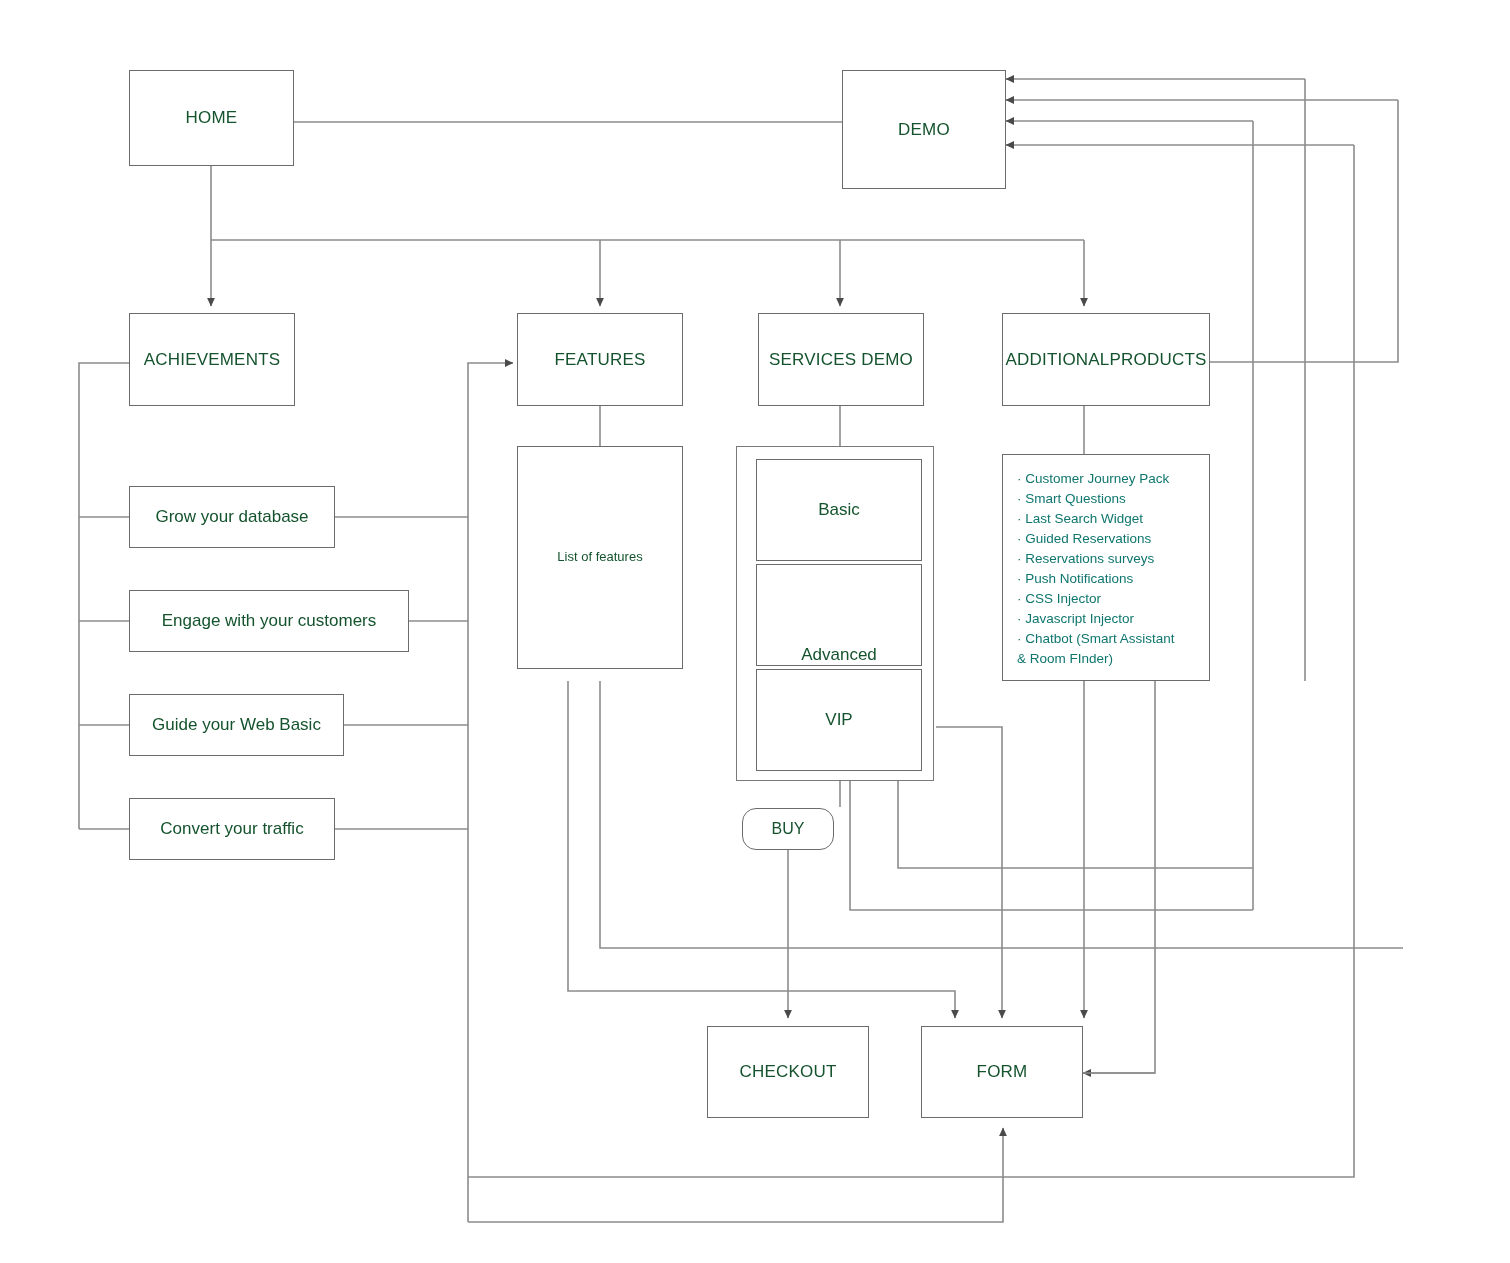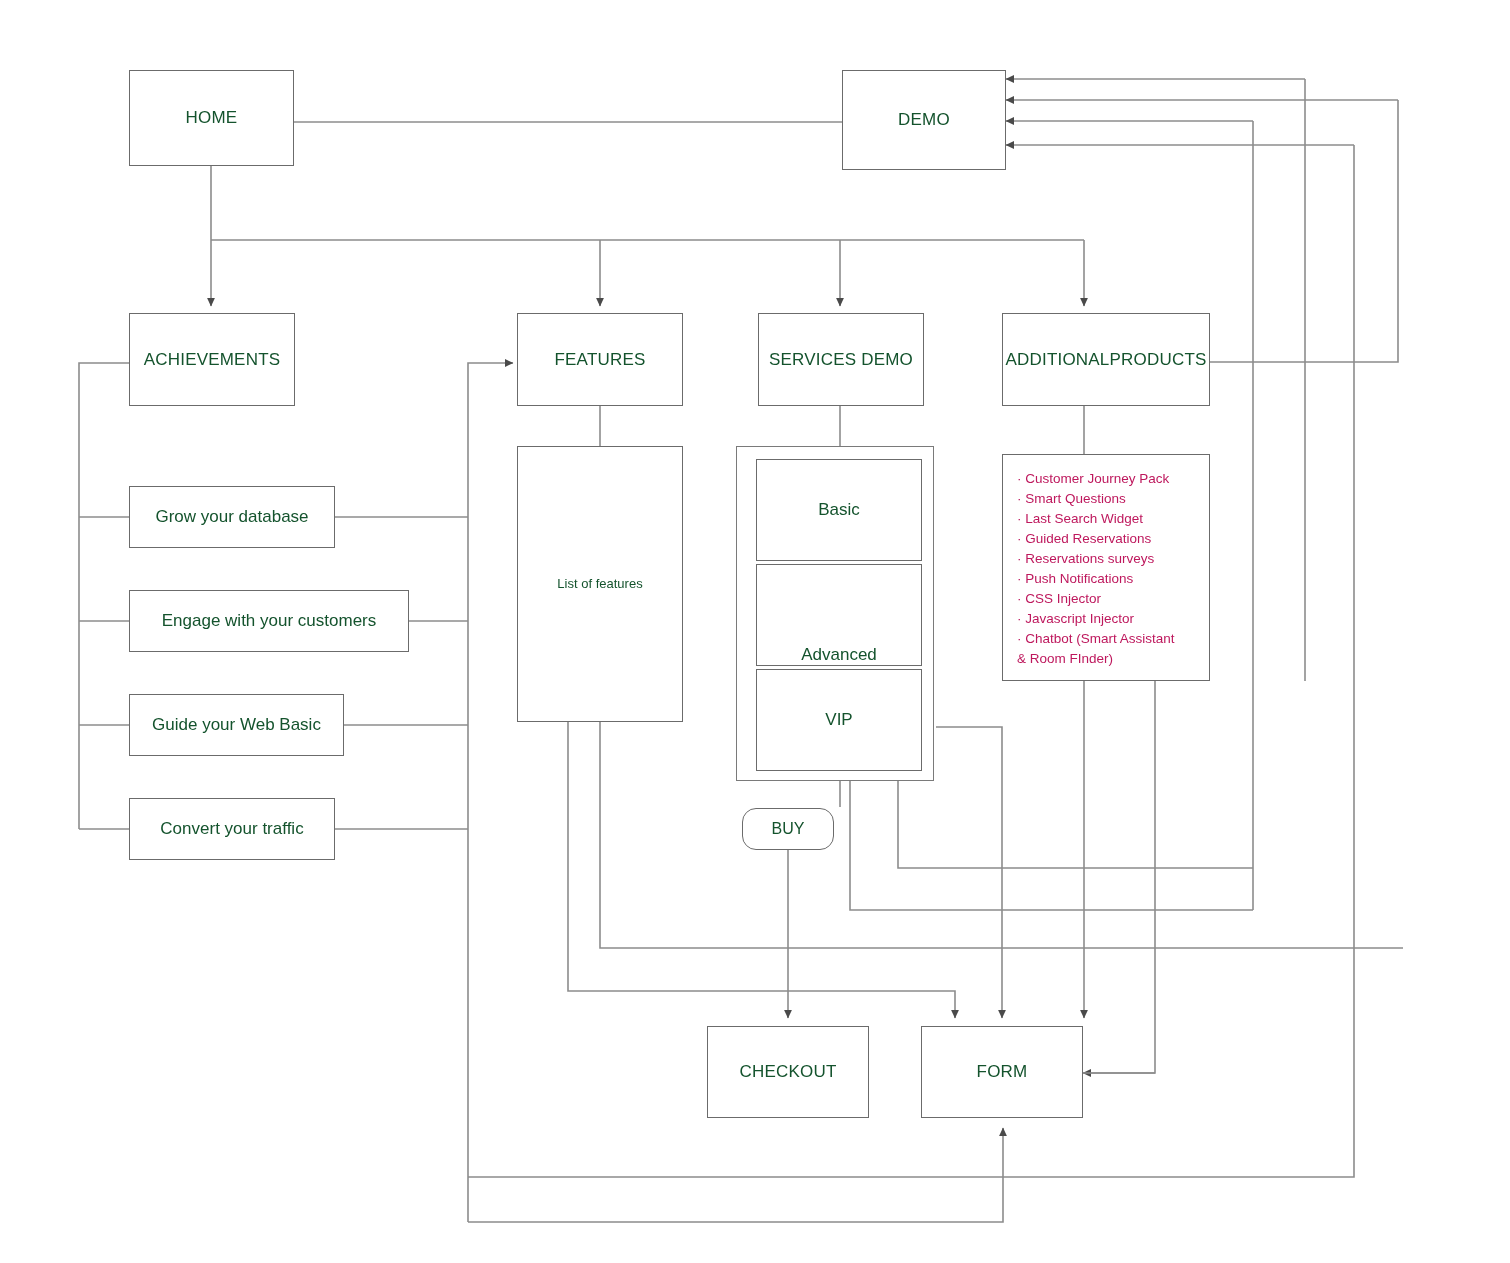--- a/index.html
+++ b/index.html
@@ -37,21 +37,21 @@
   .node.big     { font-size: 17px; letter-spacing: .2px; }
   .node.small   { font-size: 17px; }
   .node.tiny    { font-size: 13px; }
   .node.pill    { border-radius: 14px; font-size: 16px; }
   .node.plain   { border-color: #7a7a7a; }
   .listbox {
     position: absolute;
     box-sizing: border-box;
     border: 1px solid #6b6b6b;
     background: #ffffff;
-    color: #be185d;
+    color: #0f766e;
     font-size: 13.5px;
     line-height: 20px;
     padding: 14px 10px 10px 14px;
     z-index: 5;
   }
   .listbox ul {
     margin: 0; padding: 0; list-style: none;
   }
   .listbox li { white-space: nowrap; }
   .svgwrap { position: absolute; left:0; top:0; z-index: 1; }
@@ -125,21 +125,21 @@
       <path d="M1155,1073 L1083,1073"></path>
 
       <path d="M1084,948 L1084,1018" marker-end="url(#arr)"></path>
     </g>
   </svg>
 
   <div class="node big" style="left:129px; top:70px; width:165px; height:96px;">
     <span>HOME</span>
   </div>
 
-  <div class="node big" style="left:842px; top:70px; width:164px; height:100px;">
+  <div class="node big" style="left:842px; top:70px; width:164px; height:119px;">
     <span>DEMO</span>
   </div>
 
   <div class="node big" style="left:129px; top:313px; width:166px; height:93px;">
     <span>ACHIEVEMENTS</span>
   </div>
 
   <div class="node big" style="left:517px; top:313px; width:166px; height:93px;">
     <span>FEATURES</span>
   </div>
@@ -162,21 +162,21 @@
   </div>
 
   <div class="node small" style="left:129px; top:694px; width:215px; height:62px;">
     <span>Guide your Web Basic</span>
   </div>
 
   <div class="node small" style="left:129px; top:798px; width:206px; height:62px;">
     <span>Convert your traffic</span>
   </div>
 
-  <div class="node tiny" style="left:517px; top:446px; width:166px; height:276px;">
+  <div class="node tiny" style="left:517px; top:446px; width:166px; height:223px;">
     <span>List of features</span>
   </div>
 
   <div class="node plain" style="left:736px; top:446px; width:198px; height:335px;"></div>
 
   <div class="node small" style="left:756px; top:459px; width:166px; height:102px;">
     <span>Basic</span>
   </div>
 
   <div class="node small" style="left:756px; top:564px; width:166px; height:102px;align-items:flex-end;">

